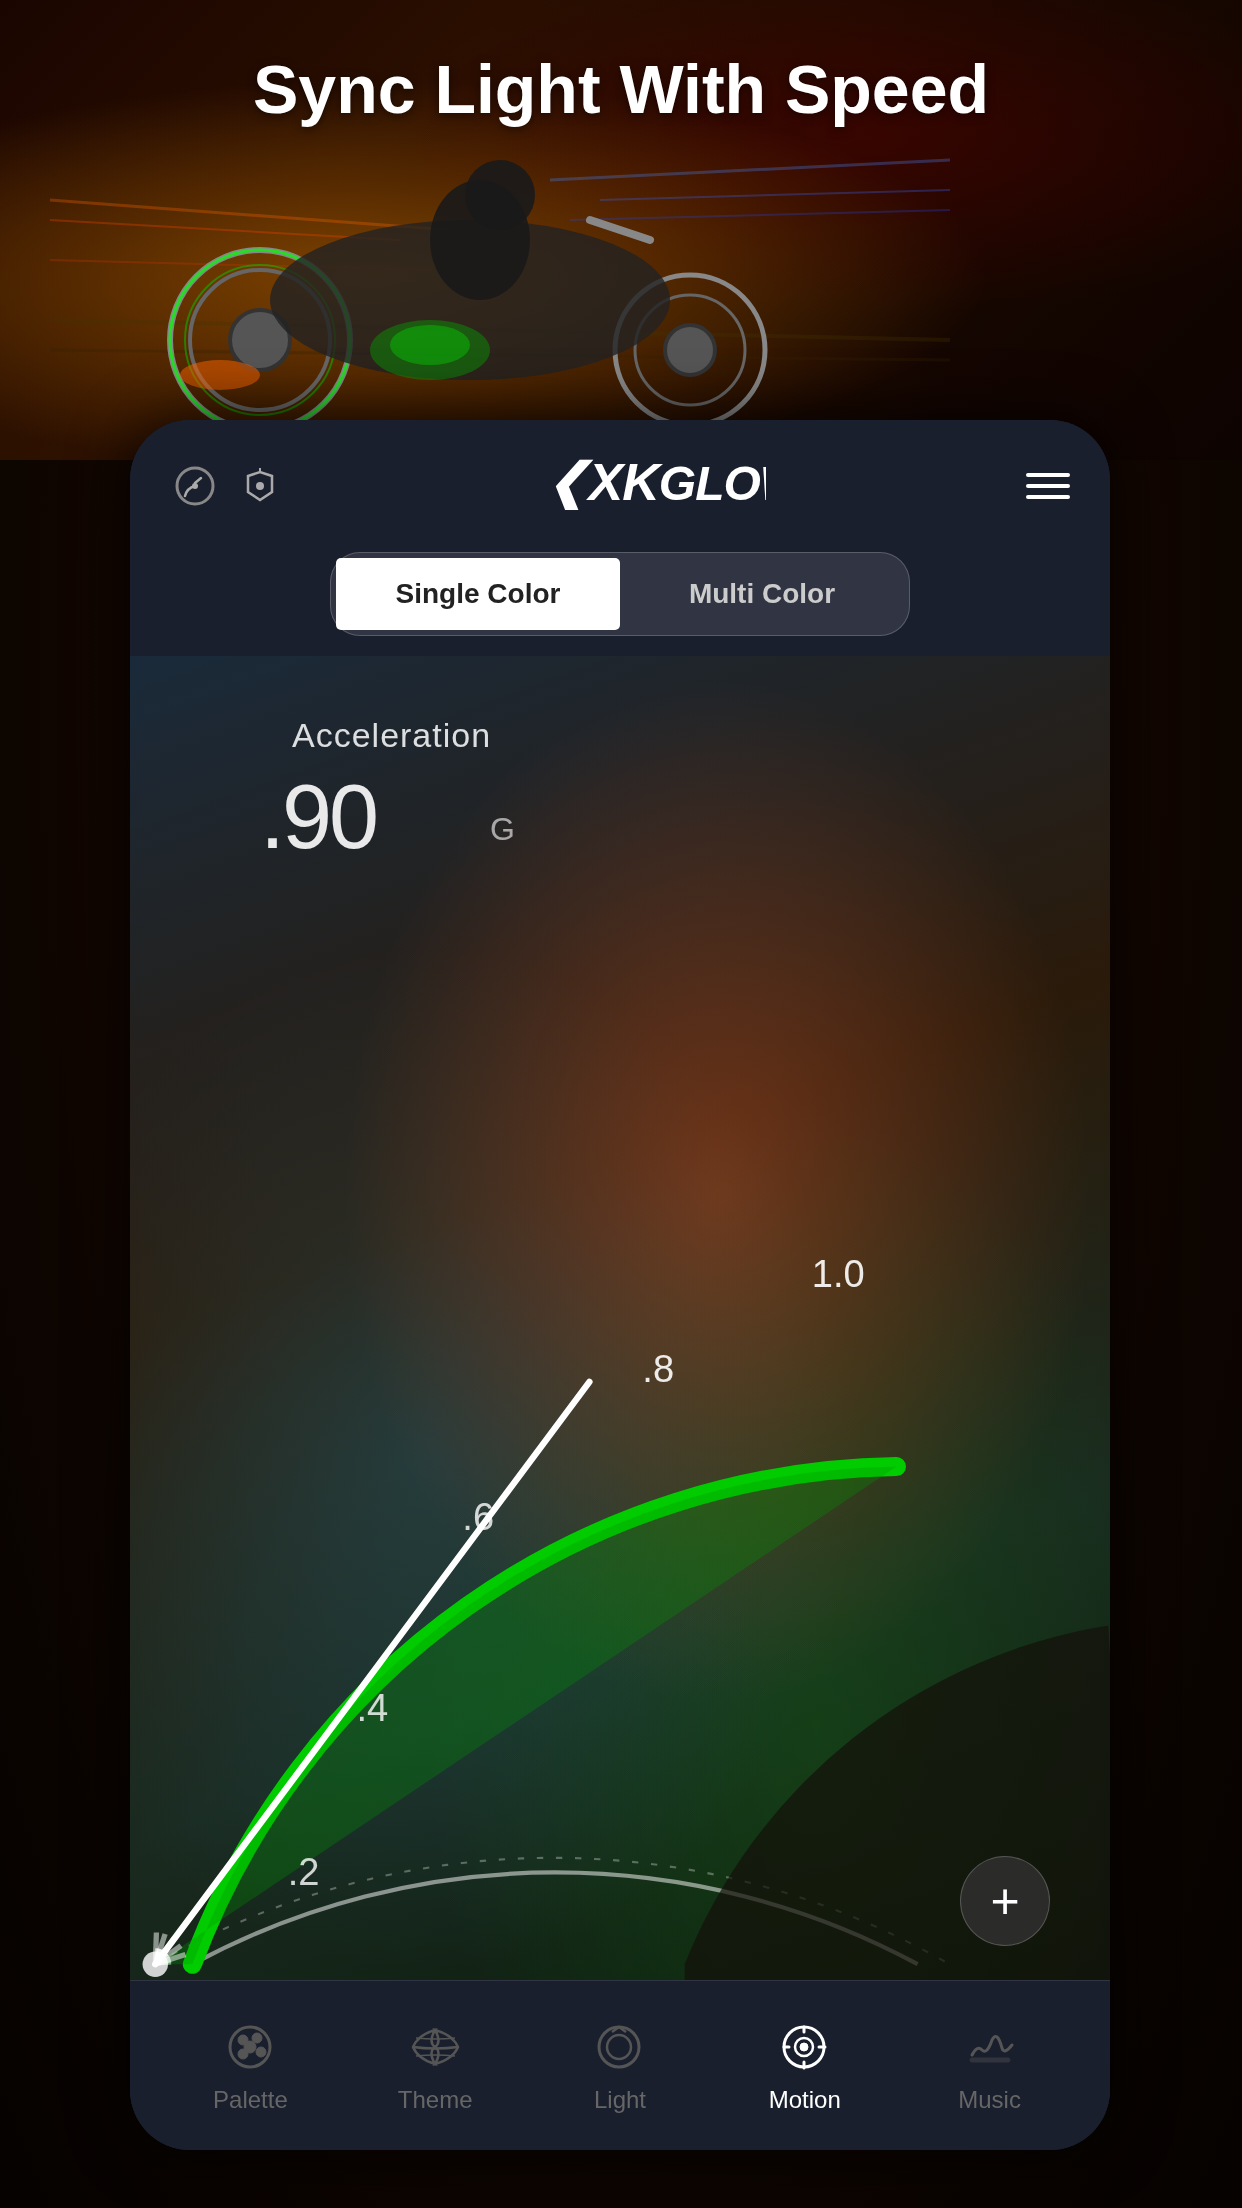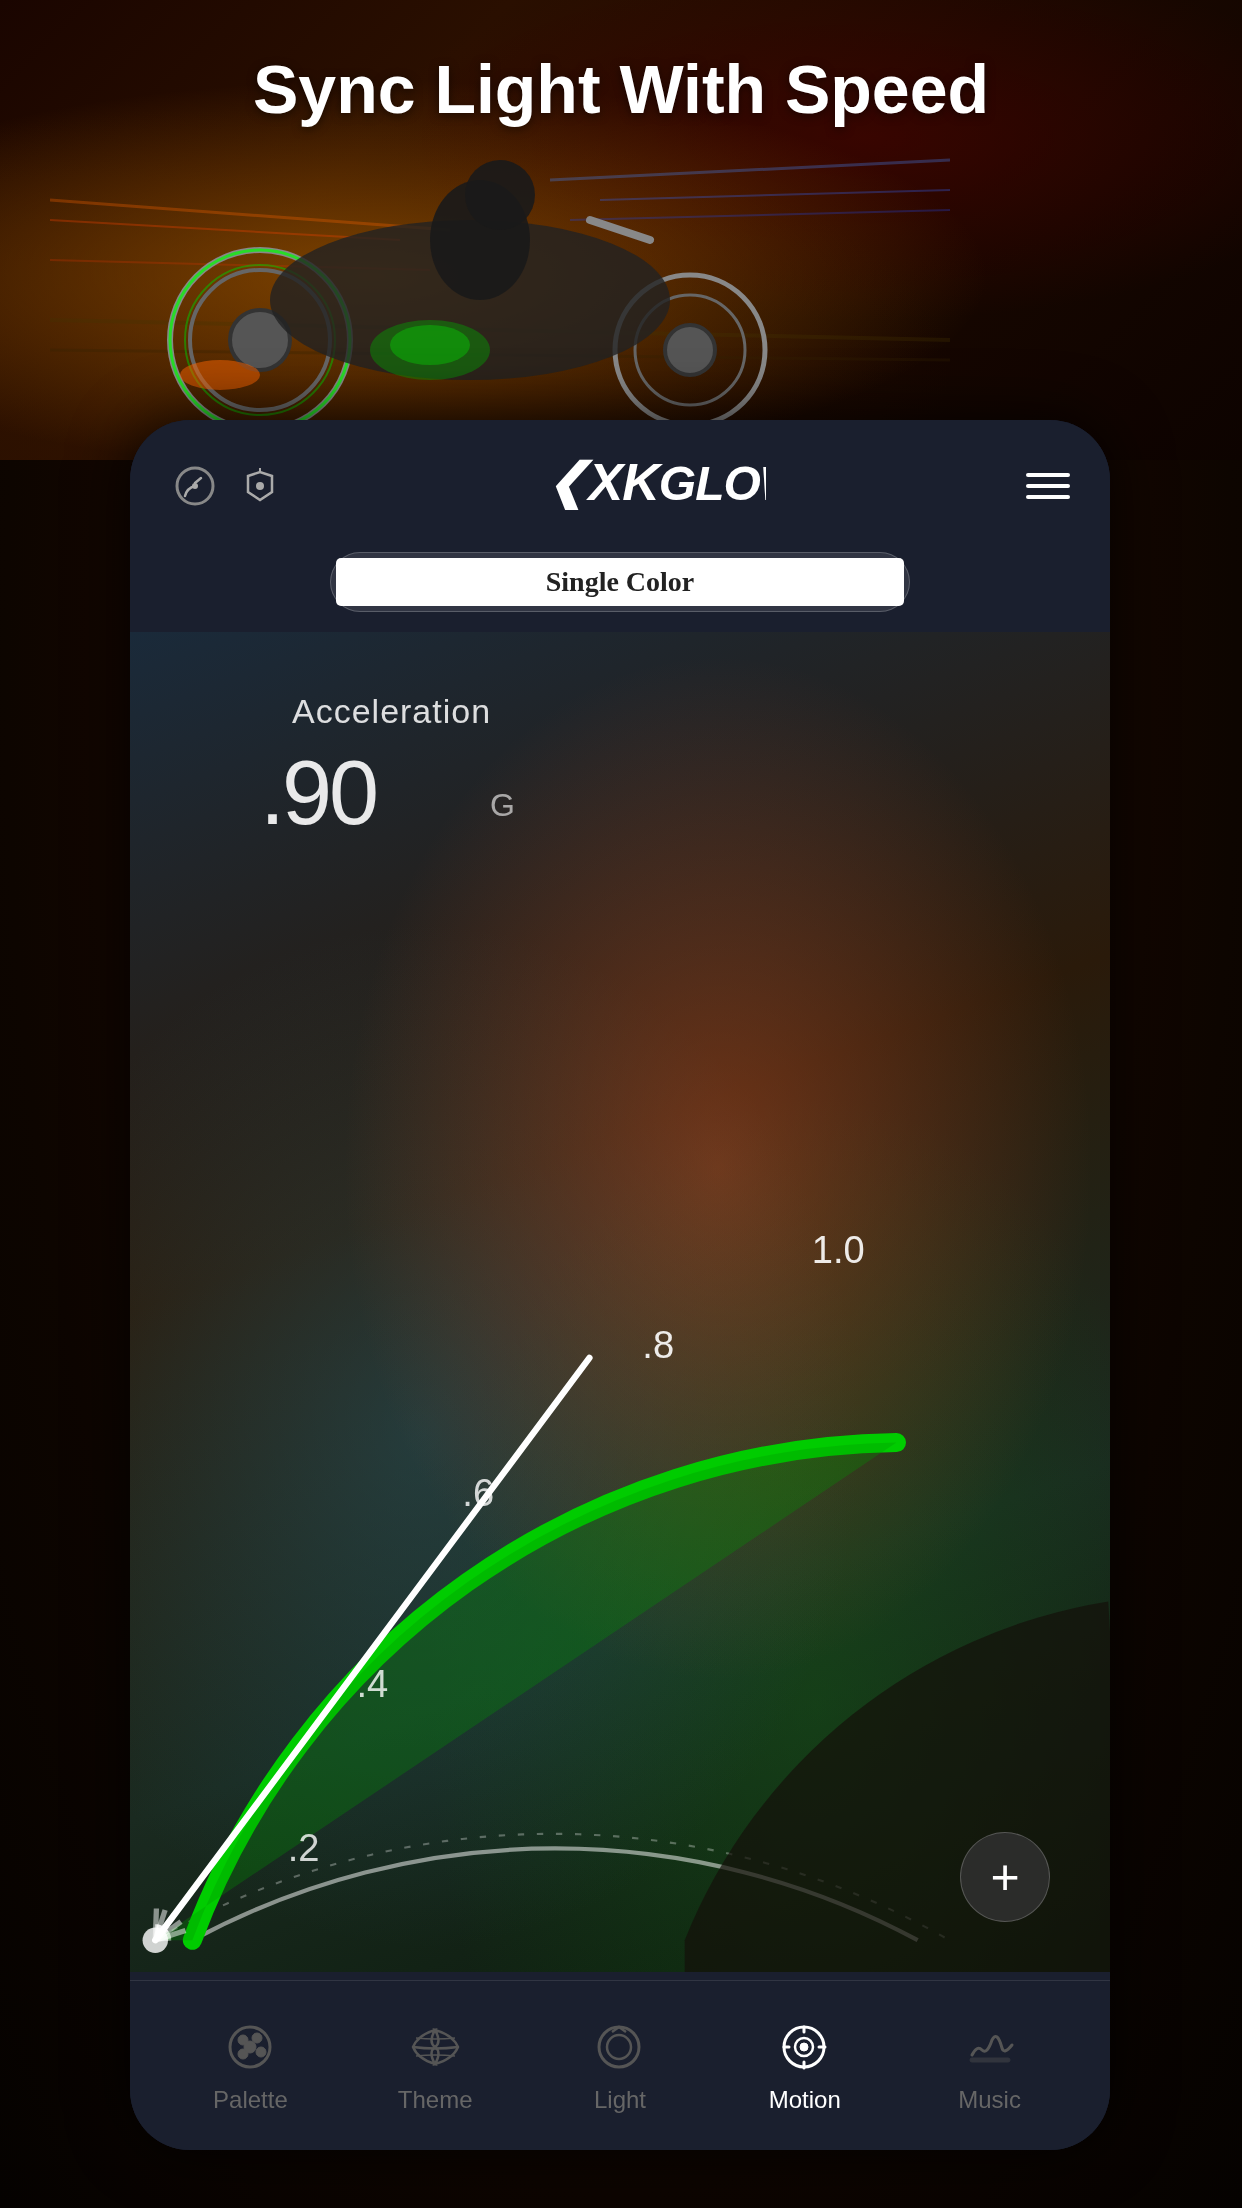--- a/index.html
+++ b/index.html
@@ -118,27 +118,26 @@
       display: flex;
       margin: 10px 200px 20px;
       background: rgba(255,255,255,0.1);
       border-radius: 30px;
       padding: 5px;
       border: 1px solid rgba(255,255,255,0.2);
     }
 
     .toggle-btn {
       flex: 1;
-      padding: 8px 0;
+      padding: 20px 0;
       text-align: center;
       border-radius: 5px;
       font-size: 28px;
       font-weight: 600;
       cursor: pointer;
-      font-family: Liberation Serif, serif;
     }
 
     .toggle-btn.active {
       background: white;
       color: #222;
     }
 
     .toggle-btn.inactive {
       background: transparent;
       color: #ccc;
@@ -367,20 +366,21 @@
 
     <div class="menu-icon">
       <span></span>
       <span></span>
       <span></span>
     </div>
   </div>
 
   <div class="toggle-container">
     <div class="toggle-btn active">Single Color</div>
+    <div class="toggle-btn inactive">Multi Color</div>
   </div>
 
   <div class="main-content">
     <div class="glow-bg"></div>
 
     <div class="acceleration-label">Acceleration</div>
     <div class="acceleration-value">.90</div>
     <div class="acceleration-unit">G</div>
 
     <div class="gauge-container">

